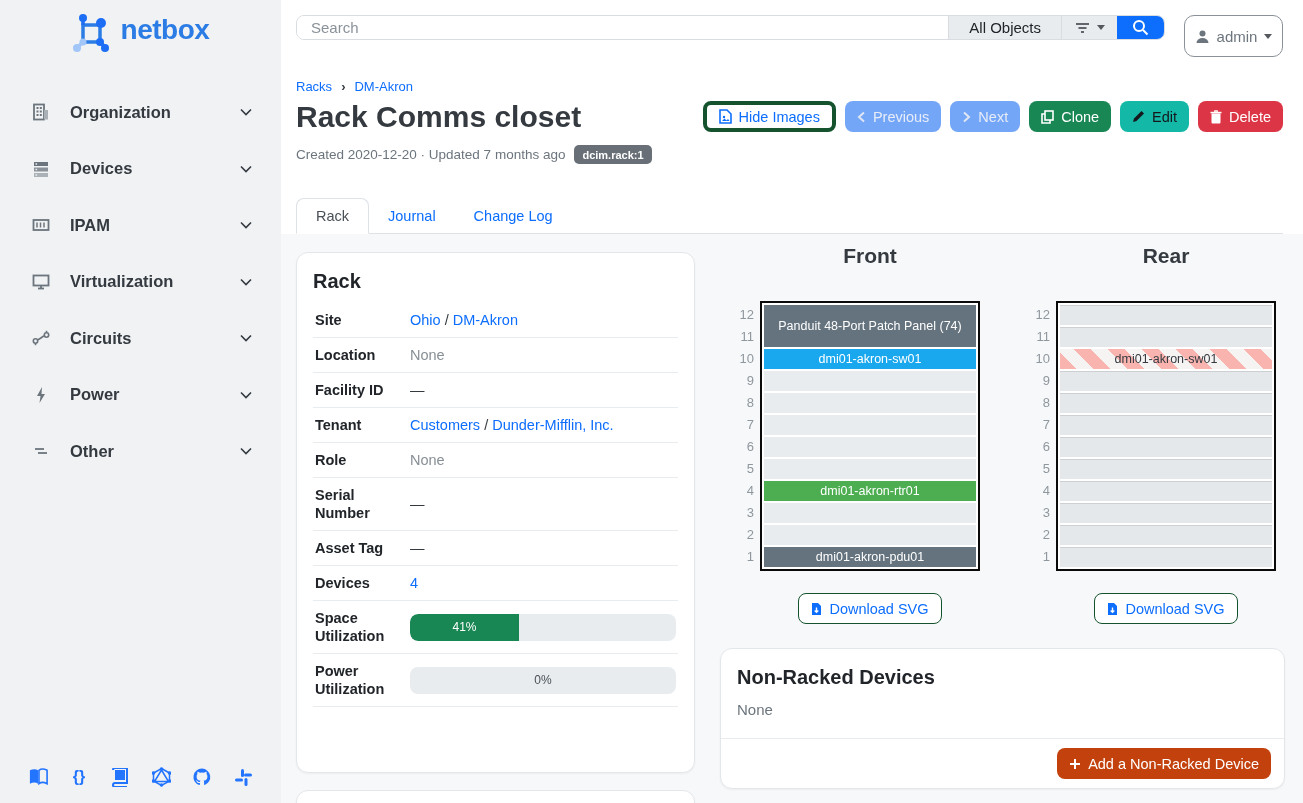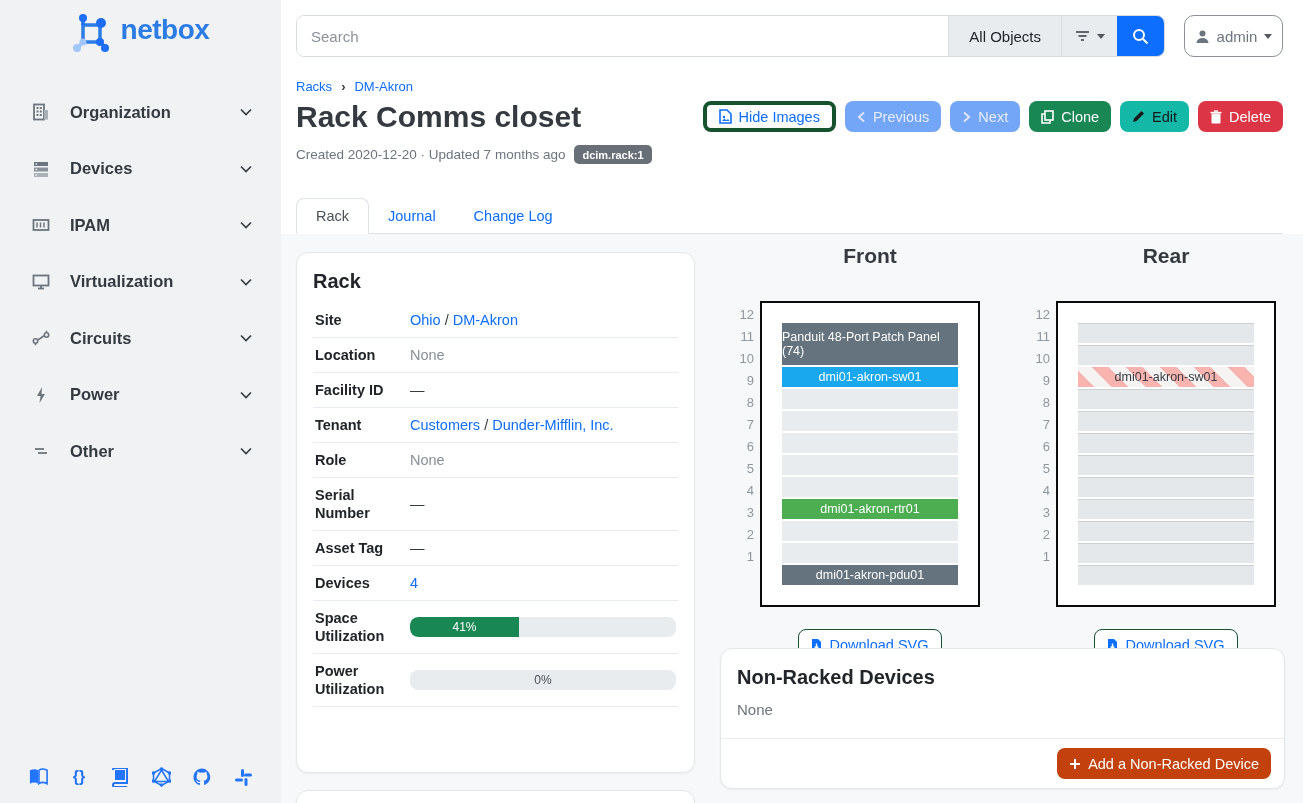--- a/index.html
+++ b/index.html
@@ -30,21 +30,21 @@
   .ficon { color:#2374ff; display:flex; align-items:center; justify-content:center; width:24px; height:24px; cursor:pointer; }
   .ficon svg { display:block; }
   .braces { font-size:16px; font-weight:700; color:#2374ff; }
 
   
   .main { flex:1; position:relative; background:#fff; }
   .header { height:234px; padding:15px 20px 0 15px; display:flex; flex-direction:column; }
 
   .search-row { display:flex; gap:19px; }
   .search-group {
-    flex:1; display:flex; height:42px; border:1px solid #d9dde1;
+    flex:1; display:flex; height:25px; border:1px solid #d9dde1;
     border-radius:8px; overflow:hidden; background:#fff;
   }
   .search-group input {
     flex:1; border:none; outline:none; padding:0 14px; font-size:15px;
     font-family:"Liberation Sans", sans-serif; color:#212529;
   }
   .search-group input::placeholder { color:#8a9299; }
   .scope-seg {
     background:#e9ecef; display:flex; align-items:center; padding:0 20px;
     font-size:15px; color:#212529; border-left:1px solid #d9dde1; cursor:pointer;
@@ -98,36 +98,36 @@
   .card { position:absolute; background:#fff; border:1px solid #e4e7ea; border-radius:12px; box-shadow:0 1px 2px rgba(20,30,40,.05); }
 
   .rack-card { left:15px; top:18px; width:399px; height:521px; padding:17px 16px 0; }
   .panel-title { font-size:20px; font-weight:700; color:#212529; margin:0 0 10px; }
   .frow { display:flex; align-items:center; padding:8px 2px; border-bottom:1px solid #e9ecef; font-size:14.5px; min-height:35px; }
   .flabel { width:95px; min-width:95px; font-weight:700; color:#212529; line-height:18px; }
   .fval { flex:1; color:#343a40; }
   .fval a { color:#0d6efd; text-decoration:none; cursor:pointer; }
   .muted { color:#878f96; }
   .status-badge { display:inline-block; background:#0d6efd; color:#fff; font-size:12px; font-weight:700; padding:4.5px 11px; border-radius:11px; }
-  .progress { position:relative; height:20px; background:#e9ecef; border-radius:8px; overflow:hidden; flex:1; }
+  .progress { position:relative; height:27px; background:#e9ecef; border-radius:8px; overflow:hidden; flex:1; }
   .pfill { height:100%; background:#198754; display:flex; align-items:center; justify-content:center; color:#fff; font-size:12px; border-radius:8px 0 0 8px; }
   .ptext-center { position:absolute; inset:0; display:flex; align-items:center; justify-content:center; font-size:12px; color:#495057; }
 
   .stub-card { left:15px; top:556px; width:399px; height:80px; }
 
   
   .elev { position:absolute; top:10px; }
   .elev-front { left:447px; }
   .elev-rear  { left:743px; }
   .elev-title { font-size:21px; font-weight:700; color:#343a40; text-align:center; margin-left:32px; width:220px; height:28px; }
   .rack-wrap { display:flex; gap:6px; margin-top:29px; }
   .unit-col { display:flex; flex-direction:column; gap:2px; padding-top:4px; width:26px; }
   .unit { height:20px; line-height:20px; font-size:13px; color:#8f979e; text-align:right; }
   .rack-box {
-    width:220px; border:2px solid #0a0a0a; background:#fff; padding:20px;
+    width:220px; border:2px solid #0a0a0a; background:#fff; padding:2px;
     display:flex; flex-direction:column; gap:2px;
   }
   .slot { height:20px; display:flex; align-items:center; justify-content:center; font-size:12.5px; cursor:pointer; }
   .slot.h2u { height:42px; }
   .empty-f { background:#e9ecef; }
   .empty-r { background:#e4e8ea; box-shadow:inset 0 1px 0 rgba(0,0,0,.10); }
   .dev { color:#fff; }
   .dev-slate { background:#64737e; }
   .dev-blue { background:#19a8ee; }
   .dev-green { background:#4cae50; }

